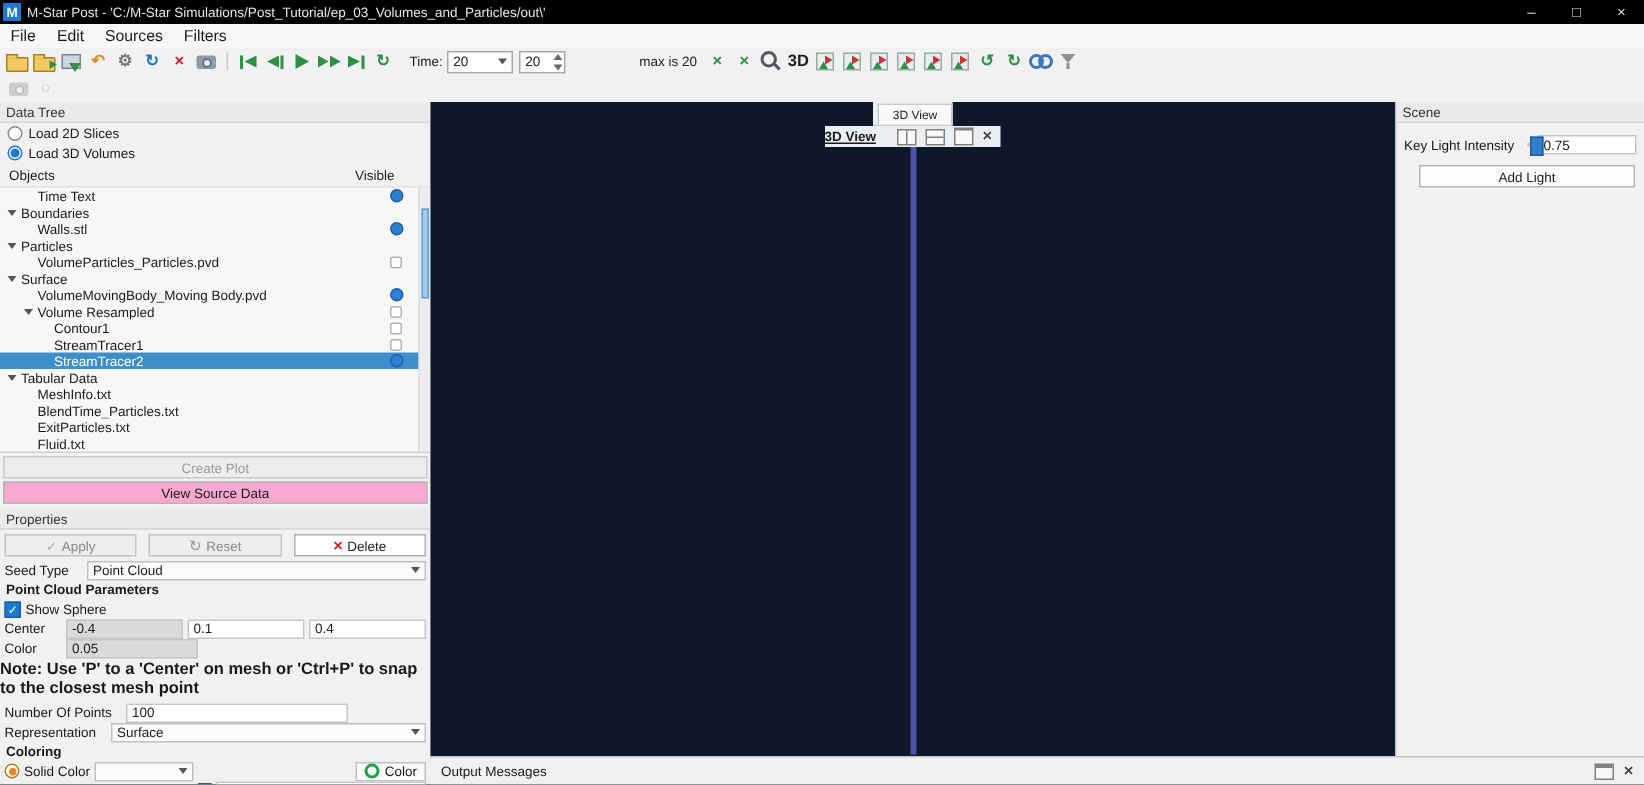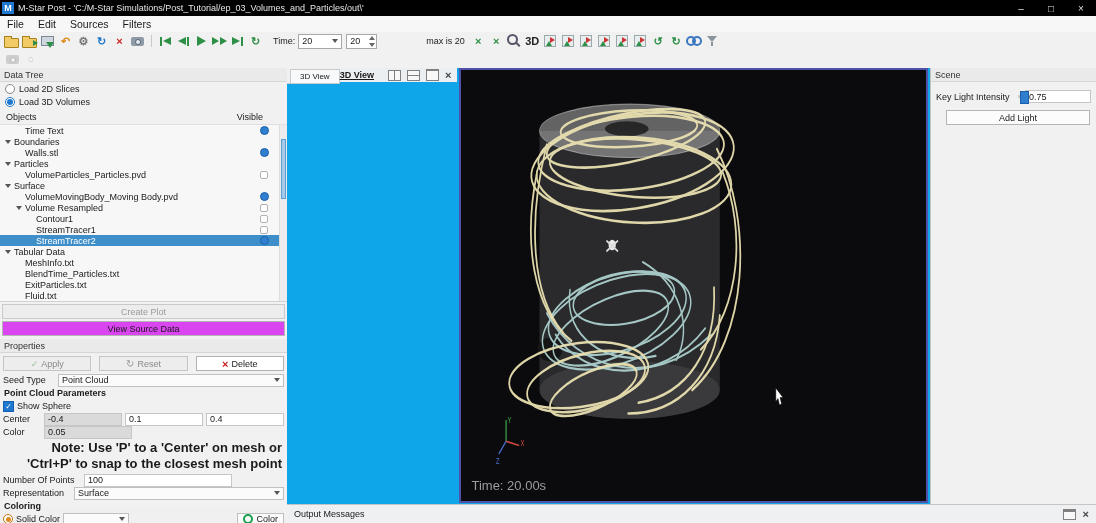--- a/index.html
+++ b/index.html
@@ -85,46 +85,46 @@
   .tree-row .vis{width:9px;margin-right:18px;visibility:hidden;flex:0 0 auto;}
   .tree-row.vis-on .vis,.tree-row.vis-off .vis{visibility:visible;}
   .tree-row.vis-on .vis::before{content:"";display:block;width:7px;height:7px;border-radius:50%;background:#2f7fd0;border:1px solid #1c5fa8;}
   .tree-row.vis-off .vis::before{content:"";display:block;width:6px;height:6px;border:1px solid #b2b2b2;background:#fff;border-radius:2px;}
   .tree-row.selected{background:#3d8ec9;color:#fff;}
   .tree-scroll{position:absolute;right:0;top:0;bottom:0;width:7px;background:#ececec;border-left:1px solid #dcdcdc;}
   .tree-thumb{position:absolute;left:1px;right:1px;top:14px;height:58px;background:#a6c9e8;border:1px solid #5a9fd4;}
   .btn-wide{height:13px;margin:2px 2px 0;display:flex;align-items:center;justify-content:center;
             border:1px solid #c9c9c9;background:#f3f3f3;flex:0 0 auto;}
   .btn-wide.disabled{color:#9a9a9a;background:#ededed;}
-  .btn-wide.white{background:#d946ef;border-color:#b5b5b5;justify-content:center;}
+  .btn-wide.white{background:#f9a8d4;border-color:#b5b5b5;justify-content:center;}
   .props-btns{display:flex;gap:8px;padding:3px 3px 2px;flex:0 0 auto;}
   .pbtn{flex:1;height:13px;display:flex;align-items:center;justify-content:center;gap:3px;border:1px solid #c5c5c5;
         background:#ededed;color:#8a8a8a;}
   .pbtn.delete{background:#fff;color:#222;border-color:#b2b2b2;}
   .ico-check::before{content:"✓";color:#9bbf9b;font-size:9px;}
   .ico-reset::before{content:"↻";color:#9a9a9a;font-size:10px;}
   .ico-delx::before{content:"×";color:#cc2222;font-weight:bold;font-size:11px;}
   .prow{display:flex;align-items:center;height:12px;padding:0 3px;gap:3px;margin-top:1px;flex:0 0 auto;}
   .plabel{white-space:nowrap;}
   .pcombo{height:11px;border:1px solid #c0c0c0;background:#fbfbfb;display:flex;align-items:center;
           justify-content:space-between;padding:0 3px;}
   .pinput{height:11px;border:1px solid #c6c6c6;background:#fff;display:flex;align-items:center;padding:0 3px;}
   .pinput.gray{background:#dadada;}
   .section-label{font-weight:bold;padding:2px 4px 1px;flex:0 0 auto;}
-  .note{font-weight:bold;font-size:13px;padding:2px 5px;line-height:1.2;flex:0 0 auto;text-align:right;}
+  .note{font-weight:bold;font-size:11px;padding:2px 0;line-height:1.2;flex:0 0 auto;}
   .cbx{width:9px;height:9px;background:#1e78d0;border:1px solid #1560b0;color:#fff;font-size:8px;line-height:9px;
        text-align:center;flex:0 0 auto;}
   .radio-orange{width:8px;height:8px;border:1px solid #c07818;border-radius:50%;background:#fff;position:relative;flex:0 0 auto;}
   .radio-orange::before{content:"";position:absolute;inset:1.5px;background:#e08a1e;border-radius:50%;}
   .color-btn{display:flex;align-items:center;gap:3px;border:1px solid #c0c0c0;background:#fbfbfb;height:11px;padding:0 5px;}
   .color-ring{width:6px;height:6px;border-radius:50%;border:2px solid #17a24c;}
   .slider{position:relative;height:3px;background:#c9c9c9;border-radius:1px;}
   .slider .handle{display:block;position:absolute;top:-4px;width:7px;height:11px;background:#2f7fd0;border:1px solid #1c5fa8;}
   
-  .center{position:absolute;left:287px;top:68px;width:643px;bottom:18px;display:flex;flex-direction:row;background:#0ea5e9;}
+  .center{position:absolute;left:287px;top:68px;width:643px;bottom:18px;display:flex;flex-direction:column;background:#0f172a;align-items:center;}
   .tabstrip{height:15px;display:flex;align-items:flex-end;background:#eef0f2;border-bottom:1px solid #c9c9c9;padding-left:3px;flex:0 0 auto;}
   .tab{height:13px;padding:0 9px;background:#f8f9fa;border:1px solid #c9c9c9;border-bottom:none;font-size:8px;
        display:flex;align-items:center;}
   .viewhead{height:14px;background:#eceff1;display:flex;align-items:center;justify-content:flex-end;gap:6px;
             padding-right:6px;flex:0 0 auto;}
   .vh-label{font-weight:bold;text-decoration:underline;margin-right:8px;}
   .mini{width:11px;height:9px;border:1px solid #808080;background:#f8f8f8;display:inline-block;position:relative;}
   .split-h::before{content:"";position:absolute;top:0;bottom:0;left:5px;width:1px;background:#808080;}
   .split-v::before{content:"";position:absolute;left:0;right:0;top:4px;height:1px;background:#808080;}
   .maxi{border-top-width:2px;}

